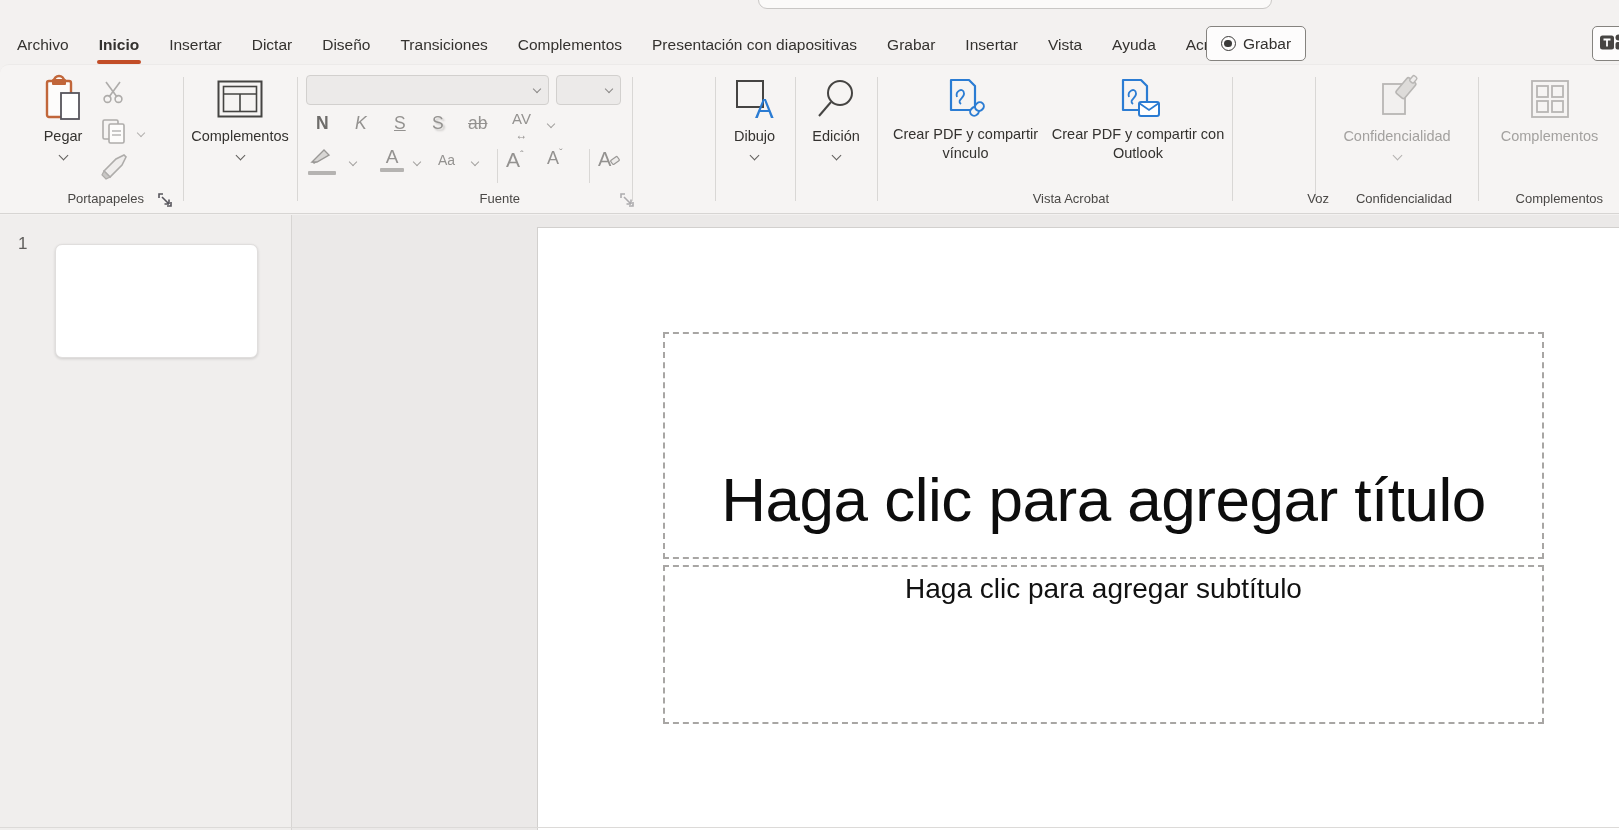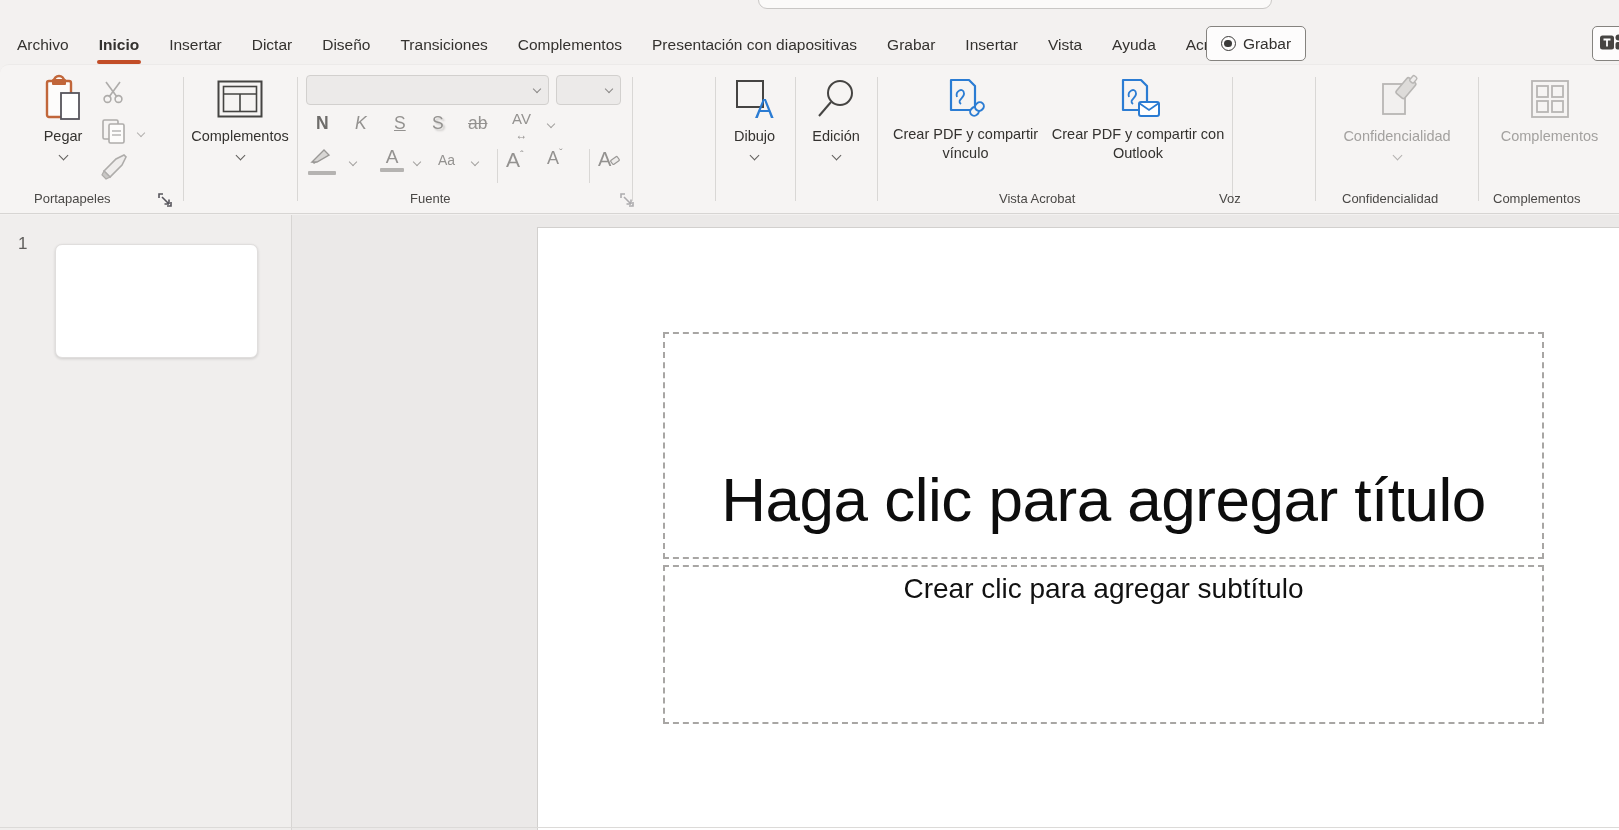--- a/index.html
+++ b/index.html
@@ -25,21 +25,21 @@
   .rec-icon { width:15px; height:15px; border:1.7px solid #3b3a39; border-radius:50%; position:relative; flex:none; }
   .rec-icon::after { content:""; position:absolute; inset:2.6px; background:#3b3a39; border-radius:50%; }
   .teams-btn { position:absolute; left:1592px; top:0; width:40px; height:35px; background:#fdfcfc;
     border:1px solid #85837f; border-radius:5px 0 0 5px; display:flex; align-items:center; padding-left:6px; }
 
   
   .ribbon { position:absolute; left:0; top:64px; width:1619px; height:150px;
     background:#f6f4f3; border-top:1px solid #eceae9; border-bottom:1px solid #d7d5d3;
     border-radius:9px 0 0 0; }
   .vdiv { position:absolute; top:12px; height:124px; width:1px; background:#d9d7d5; }
-  .grp-label { position:absolute; top:126px; font-size:13px; color:#4a4846; text-align:left; white-space:nowrap; }
+  .grp-label { position:absolute; top:126px; font-size:13px; color:#4a4846; text-align:right; white-space:nowrap; }
   .launcher { position:absolute; top:128px; width:14px; height:14px; }
   .launcher svg { display:block; }
 
   .bigbtn { position:absolute; top:8px; display:flex; flex-direction:column; align-items:center; }
   .bigbtn .icon-box { height:52px; display:flex; align-items:center; justify-content:center; }
   .bigbtn .lbl { font-size:14.5px; color:#34322f; margin-top:2px; white-space:nowrap; line-height:1.3; text-align:center; }
   .bigbtn .lbl.two { margin-top:0; }
   .bigbtn.disabled .lbl { color:#a3a19f; }
   .chev { width:7px; height:7px; border-right:1.6px solid #605e5c; border-bottom:1.6px solid #605e5c;
     display:inline-block; transform:rotate(45deg); margin-top:6px; flex:none; }
@@ -330,19 +330,19 @@
     <div class="thumb-panel">
       <span class="slide-number">1</span>
       <div class="slide-thumb"></div>
     </div>
     <div class="gutter"></div>
     <div class="slide-canvas">
       <div class="placeholder ph-title">
         <span class="ph-text">Haga clic para agregar título</span>
       </div>
       <div class="placeholder ph-subtitle">
-        <span class="ph-text">Crear clic para agregar subtítulo</span>
+        <span class="ph-text">Haga clic para agregar subtítulo</span>
       </div>
     </div>
     <div class="bottom-edge"></div>
   </div>
 
 </div>
 
 </body></html>

